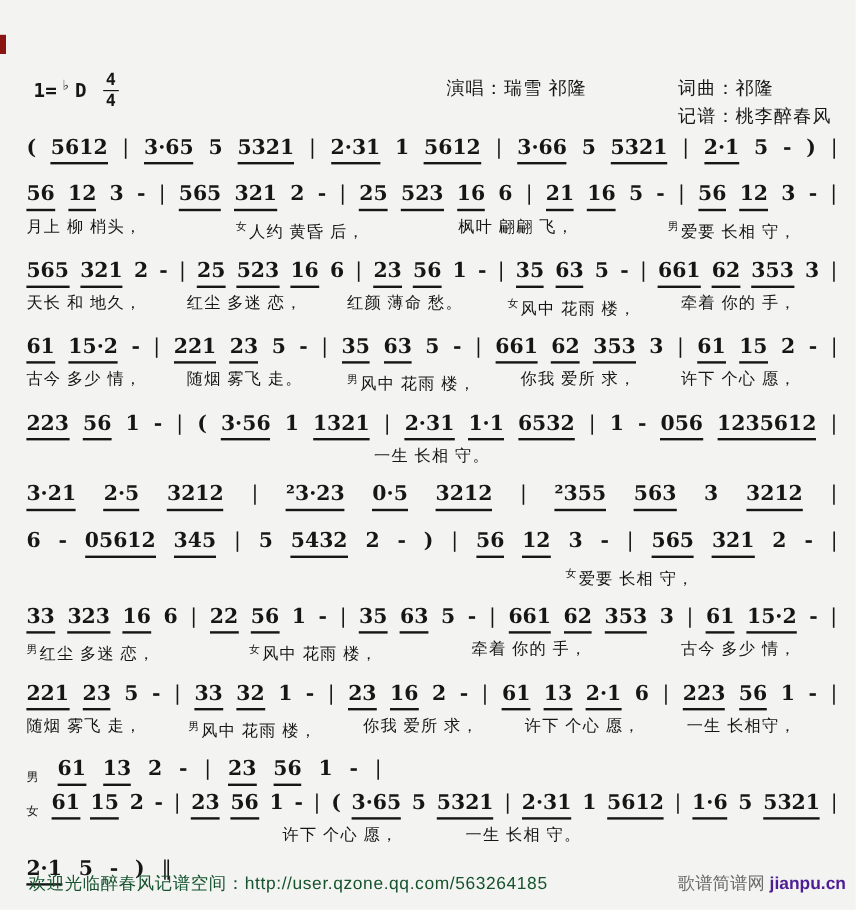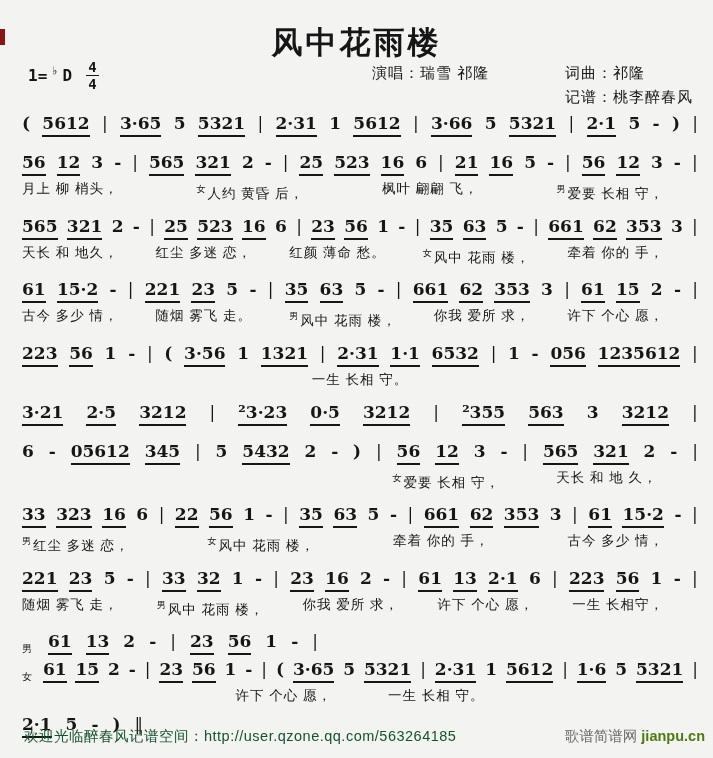--- a/index.html
+++ b/index.html
@@ -40,21 +40,20 @@
                letter-spacing:0.5px;}
   .footer-right{position:absolute;right:8px;bottom:12px;font-size:14.5px;color:#6b6b6b;}
   .footer-right .domain{font-weight:bold;margin-left:4px;}
 </style>
 </head>
 <body>
 
 <div class="page">
   <div class="edge-mark"></div>
 
-  <div class="title">风中花雨楼</div>
 
   <div class="keysig">
     <span>1=</span>
       <span class="flat">♭</span>
       <span>D</span>
     <span class="timesig">
       <span class="top">4</span>
       <span class="bot">4</span>
     </span>
   </div>
@@ -256,21 +255,20 @@
           <span class="tok">-</span>
           <span class="tok bar">|</span>
           <span class="tok beam">565</span>
           <span class="tok beam">321</span>
           <span class="tok">2</span>
           <span class="tok">-</span>
           <span class="tok bar">|</span>
         </div>
         <div class="lyric-row left" style="padding-left: 330px;">
           <span class="seg"><span class="mk">女</span>爱要 长相 守，</span>
-          <span class="seg">天长 和 地 久，</span>
         </div>
       </div>
       <div class="sysline">
         <div class="note-row spread">
           <span class="tok beam">33</span>
           <span class="tok beam">323</span>
           <span class="tok beam">16</span>
           <span class="tok">6</span>
           <span class="tok bar">|</span>
           <span class="tok beam">22</span>
@@ -389,15 +387,15 @@
           <span class="tok">5</span>
           <span class="tok">-</span>
           <span class="tok">)</span>
           <span class="tok bar">‖</span>
         </div>
       </div>
     </div>
 
   <div class="footer-left">欢迎光临醉春风记谱空间：http://user.qzone.qq.com/563264185</div>
   <div class="footer-right">
-    <span>歌谱简谱网</span><span class="domain" style="color: #4d7c0f; text-align: center;">jianpu.cn</span>
+    <span>歌谱简谱网</span><span class="domain" style="color: #4c1d95; text-align: center;">jianpu.cn</span>
   </div>
 </div>
 
 </body></html>

